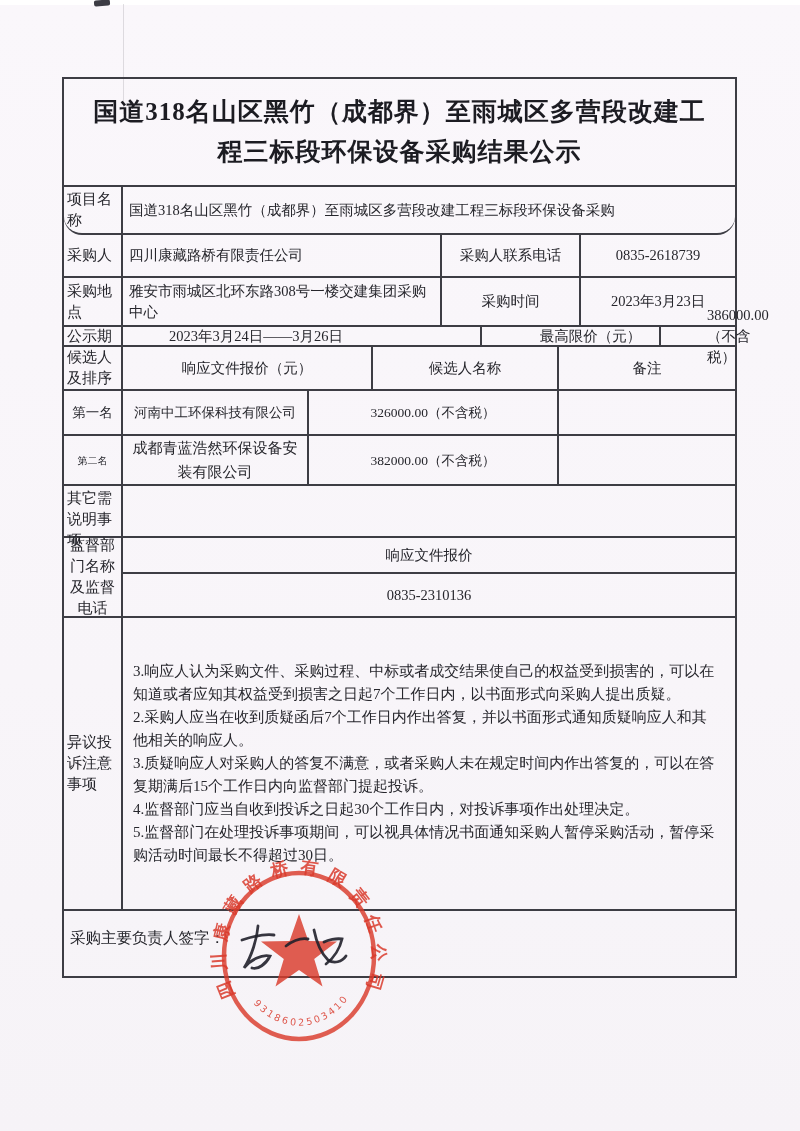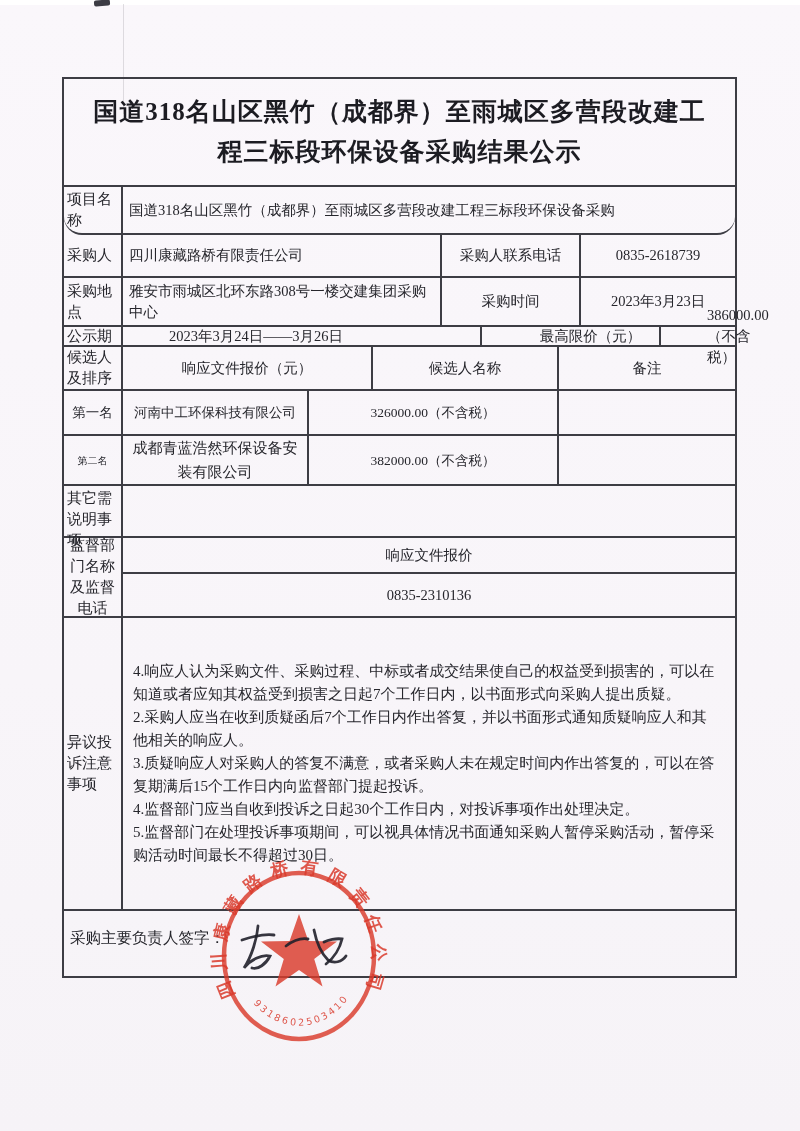--- a/index.html
+++ b/index.html
@@ -125,21 +125,21 @@
       <div class="cell center label-col" style="text-align:center;">监督部门名称及监督电话</div>
       <div class="stack">
         <div class="cell center" style="height:36px;border-bottom:2px solid #3d3d44;">响应文件报价</div>
         <div class="cell center" style="flex:1;">0835-2310136</div>
       </div>
     </div>
 
     <div class="row" style="height:293px;">
       <div class="cell left label-col">异议投诉注意事项</div>
       <div class="cell objection-content flex-rest">
-        <div>4.响应人认为采购文件、采购过程、中标或者成交结果使自己的权益受到损害的，可以在知道或者应知其权益受到损害之日起7个工作日内，以书面形式向采购人提出质疑。</div>
+        <div>3.响应人认为采购文件、采购过程、中标或者成交结果使自己的权益受到损害的，可以在知道或者应知其权益受到损害之日起7个工作日内，以书面形式向采购人提出质疑。</div>
         <div>2.采购人应当在收到质疑函后7个工作日内作出答复，并以书面形式通知质疑响应人和其他相关的响应人。</div>
         <div>3.质疑响应人对采购人的答复不满意，或者采购人未在规定时间内作出答复的，可以在答复期满后15个工作日内向监督部门提起投诉。</div>
         <div>4.监督部门应当自收到投诉之日起30个工作日内，对投诉事项作出处理决定。</div>
         <div>5.监督部门在处理投诉事项期间，可以视具体情况书面通知采购人暂停采购活动，暂停采购活动时间最长不得超过30日。</div>
       </div>
     </div>
 
     <div class="row sig-row" style="height:53px;">
       <div class="cell left" style="flex:1;">采购主要负责人签字：</div>
     </div>

